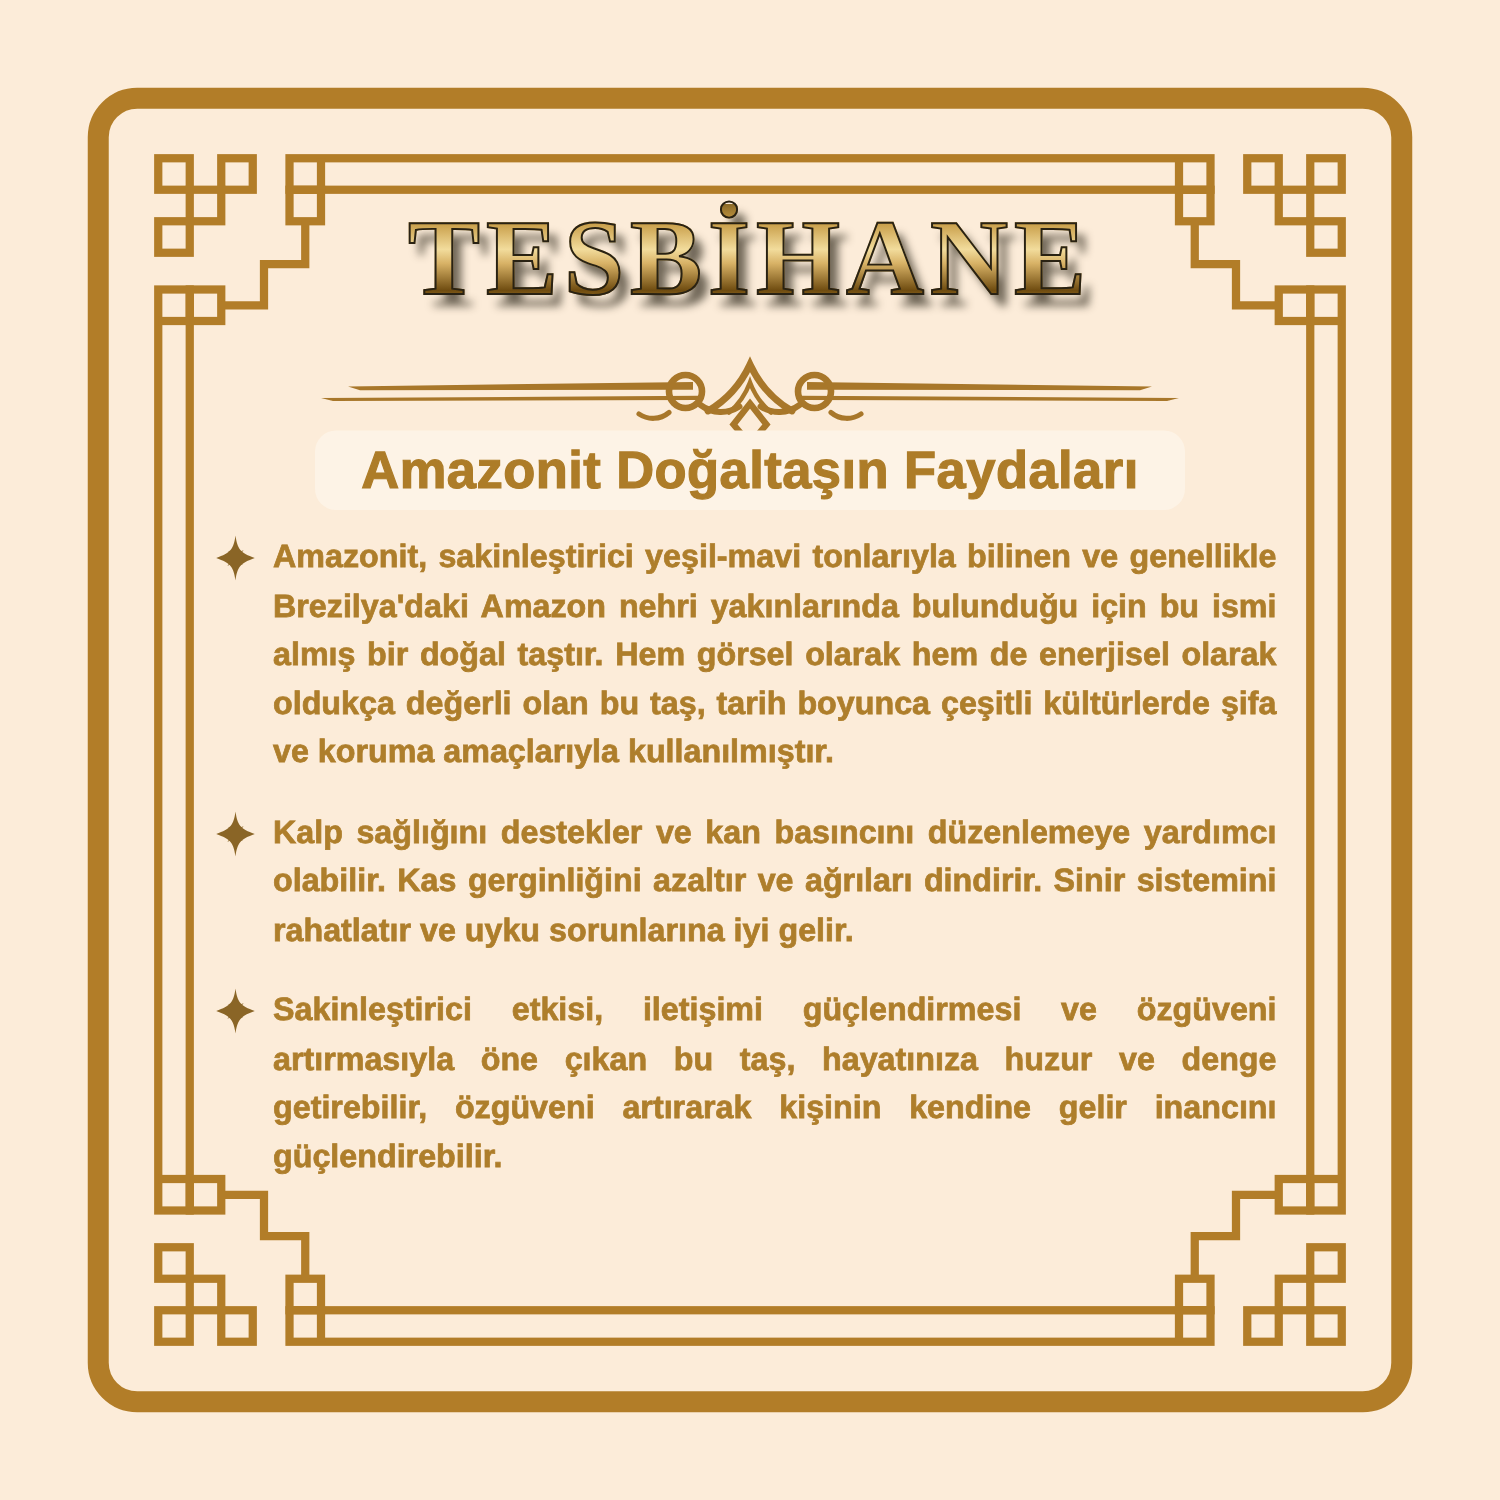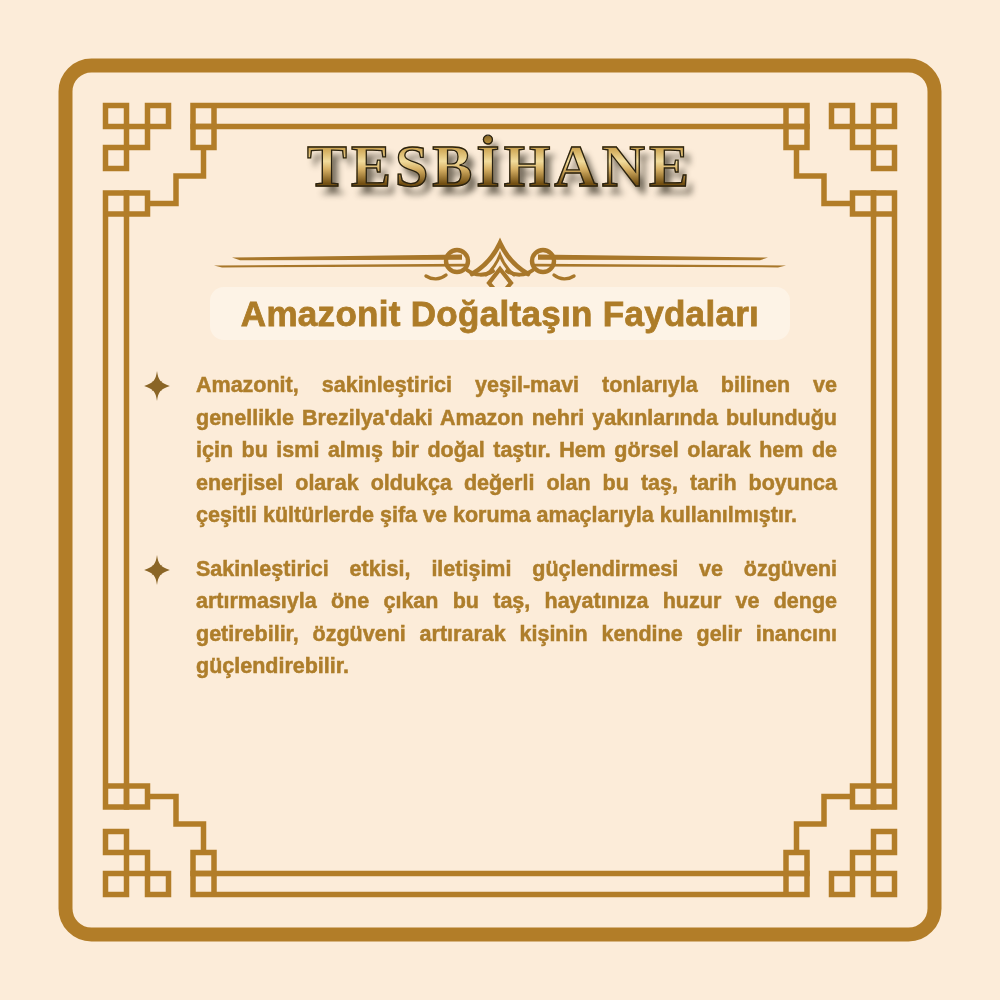--- a/index.html
+++ b/index.html
@@ -8,21 +8,21 @@
     background:#fcecd9;font-family:"Liberation Sans",sans-serif;
   }
   .frame{position:absolute;left:0;top:0;}
   .content{position:absolute;inset:0;}
 
   
   .title-wrap{
     position:absolute;top:136px;left:0;right:0;height:110px;
     text-align:center;line-height:1;
     font-family:"Liberation Serif",serif;font-weight:bold;
-    font-size:60px;letter-spacing:4px;white-space:nowrap;
+    font-size:72px;letter-spacing:4px;white-space:nowrap;
   }
   .title-shadow{
     position:absolute;left:0;right:0;top:0;
     color:rgba(28,22,10,.62);filter:blur(3px);
     transform:translate(6px,8px);
   }
   .title-main{
     position:relative;display:inline-block;
     background:linear-gradient(180deg,
       #8b6a28 0%, #c59942 16%, #f2dc9c 42%, #d8b266 55%,
@@ -42,21 +42,21 @@
   }
   .heading-band h2{
     margin:0;font-size:35px;font-weight:bold;color:#ad7c28;
     letter-spacing:.3px;-webkit-text-stroke:.8px #ad7c28;white-space:nowrap;
   }
 
   
   .paras{position:absolute;top:351px;left:178px;width:677px;}
   .para{position:relative;margin:0 0 21px 0;}
   .para p{
-    margin:18px;font-size:21.5px;line-height:32.5px;font-weight:bold;
+    margin:4px;font-size:21.5px;line-height:32.5px;font-weight:bold;
     color:#ae7e2b;-webkit-text-stroke:.5px #ae7e2b;
     text-align:justify;text-align-last:left;
   }
   .star{position:absolute;left:-36px;top:2px;}
 </style>
 </head>
 <body>
 
 <div class="canvas">
 
@@ -124,20 +124,29 @@
       <div class="para">
         <svg class="star" width="30" height="30" viewBox="0 0 28 28" aria-hidden="true">
           <g fill="#8a6526">
             <path transform="rotate(45 14 14) translate(14 14) scale(0.52) translate(-14 -14)" d="M14 0 C15.2 8.5 17 10.8 26 14 C17 17.2 15.2 19.5 14 28 C12.8 19.5 11 17.2 2 14 C11 10.8 12.8 8.5 14 0 Z"></path>
             <path d="M14 0 C15.2 8.5 17 10.8 26 14 C17 17.2 15.2 19.5 14 28 C12.8 19.5 11 17.2 2 14 C11 10.8 12.8 8.5 14 0 Z"></path>
           </g>
         </svg>
         <p>Amazonit, sakinleştirici yeşil-mavi tonlarıyla bilinen ve genellikle Brezilya'daki Amazon nehri yakınlarında bulunduğu için bu ismi almış bir doğal taştır. Hem görsel olarak hem de enerjisel olarak oldukça değerli olan bu taş, tarih boyunca çeşitli kültürlerde şifa ve koruma amaçlarıyla kullanılmıştır.</p>
       </div>
 
+      <div class="para">
+        <svg class="star" width="30" height="30" viewBox="0 0 28 28" aria-hidden="true">
+          <g fill="#8a6526">
+            <path transform="rotate(45 14 14) translate(14 14) scale(0.52) translate(-14 -14)" d="M14 0 C15.2 8.5 17 10.8 26 14 C17 17.2 15.2 19.5 14 28 C12.8 19.5 11 17.2 2 14 C11 10.8 12.8 8.5 14 0 Z"></path>
+            <path d="M14 0 C15.2 8.5 17 10.8 26 14 C17 17.2 15.2 19.5 14 28 C12.8 19.5 11 17.2 2 14 C11 10.8 12.8 8.5 14 0 Z"></path>
+          </g>
+        </svg>
+        <p>Kalp sağlığını destekler ve kan basıncını düzenlemeye yardımcı olabilir. Kas gerginliğini azaltır ve ağrıları dindirir. Sinir sistemini rahatlatır ve uyku sorunlarına iyi gelir.</p>
+      </div>
 
       <div class="para">
         <svg class="star" width="30" height="30" viewBox="0 0 28 28" aria-hidden="true">
           <g fill="#8a6526">
             <path transform="rotate(45 14 14) translate(14 14) scale(0.52) translate(-14 -14)" d="M14 0 C15.2 8.5 17 10.8 26 14 C17 17.2 15.2 19.5 14 28 C12.8 19.5 11 17.2 2 14 C11 10.8 12.8 8.5 14 0 Z"></path>
             <path d="M14 0 C15.2 8.5 17 10.8 26 14 C17 17.2 15.2 19.5 14 28 C12.8 19.5 11 17.2 2 14 C11 10.8 12.8 8.5 14 0 Z"></path>
           </g>
         </svg>
         <p>Sakinleştirici etkisi, iletişimi güçlendirmesi ve özgüveni artırmasıyla öne çıkan bu taş, hayatınıza huzur ve denge getirebilir, özgüveni artırarak kişinin kendine gelir inancını güçlendirebilir.</p>
       </div>

